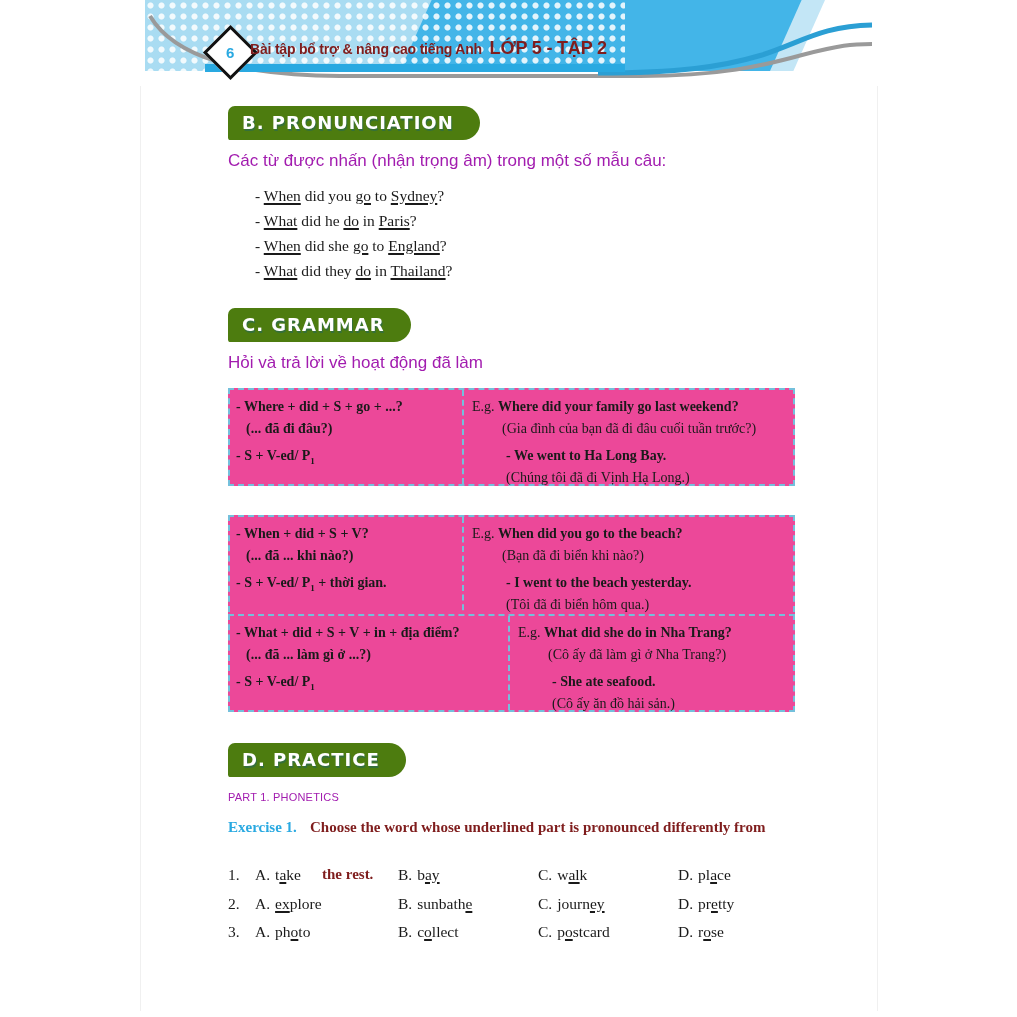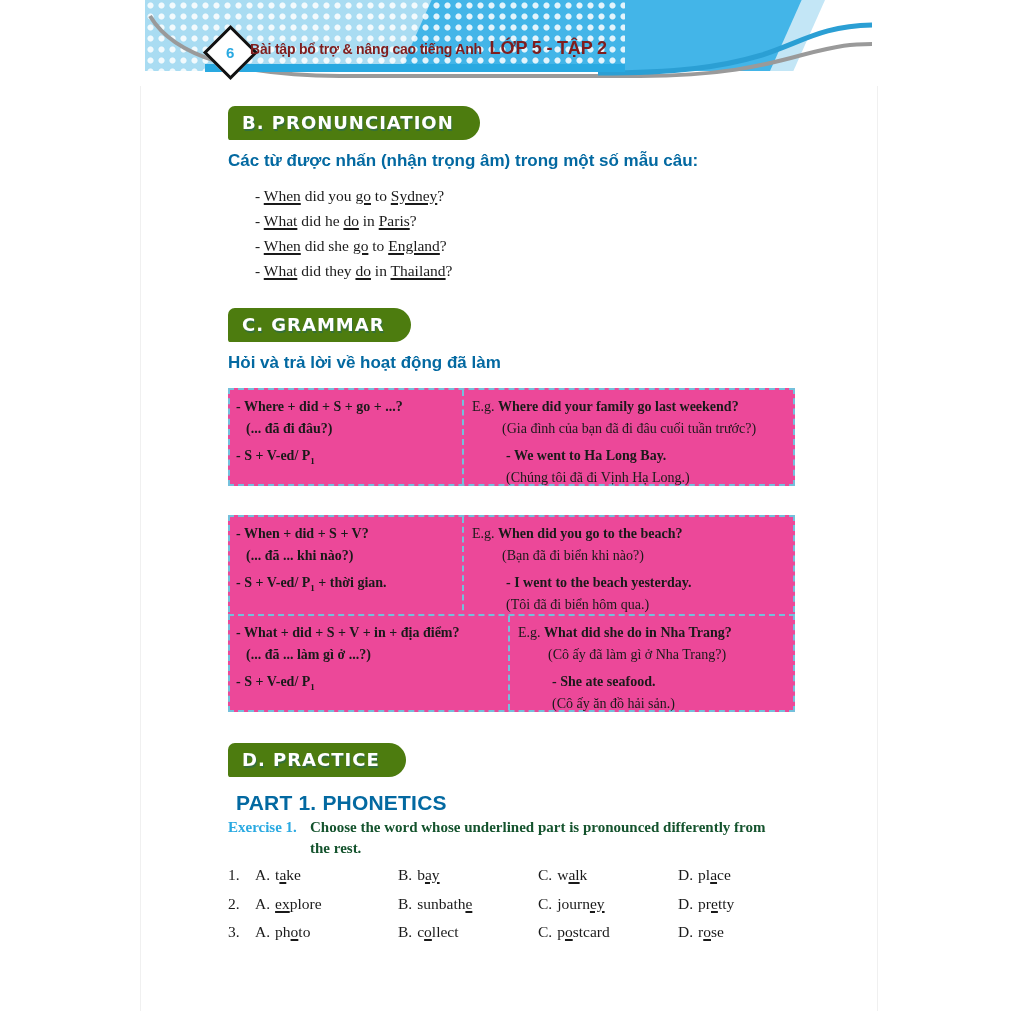--- a/index.html
+++ b/index.html
@@ -28,28 +28,28 @@
   .htitle{position:absolute;left:250px;top:38px;white-space:nowrap;
         font-family:"Liberation Sans",sans-serif;font-weight:bold;color:#7f1d1d;
         font-size:14px;letter-spacing:-0.2px;}
   .htitle .big{font-size:18px;margin-left:4px;}
 
   
   .badge{position:absolute;height:34px;line-height:34px;background:#4d7c0f;color:#fff;
         font-family:"DejaVu Sans","Liberation Sans",sans-serif;font-weight:bold;font-size:18px;
         letter-spacing:1px;padding:0 26px 0 14px;border-radius:8px 20px 20px 3px;
         text-shadow:1px 1.5px 0 rgba(10,90,140,0.35);white-space:nowrap;}
-  .blue-h{position:absolute;font-family:"Liberation Sans",sans-serif;font-weight:bold;
-        font-size:17px;color:#0369a1;white-space:nowrap;}
+  .blue-h{position:absolute;font-family:"Liberation Sans",sans-serif;font-weight:normal;
+        font-size:17px;color:#a21caf;white-space:nowrap;}
   .badge-pron{left:228px;top:106px;}
   .h-pron{left:228px;top:151px;}
   .badge-gram{left:228px;top:308px;}
   .h-gram{left:228px;top:353px;}
   .badge-prac{left:228px;top:743px;}
-  .h-part{left:236px;top:791px;font-size:21px;letter-spacing:0.2px;text-align:center;}
+  .h-part{left:228px;top:791px;font-size:11px;letter-spacing:0.2px;text-align:center;}
 
   
   .sentence-list{position:absolute;left:255px;top:183px;font-size:15.5px;line-height:25px;}
   .u{text-decoration:underline;text-decoration-thickness:1.5px;text-underline-offset:2px;}
   .b{font-weight:bold;}
   .i{}
   .sub{font-size:9px;vertical-align:-4px;}
 
   
   .gboxes{position:absolute;left:228px;top:388px;width:567px;height:330px;}
@@ -62,23 +62,23 @@
   .gbox3 .gleft{width:268px;}
   .gright{flex:1;padding:6px 4px 4px 8px;}
   .gline{line-height:22px;white-space:nowrap;}
   .gline.ind1{padding-left:10px;}
   .gright .gline.ind1{padding-left:30px;}
   .gright .gline.ind2{padding-left:34px;}
   .gline.mt{margin-top:5px;}
 
   
   .ex-label{position:absolute;left:228px;top:819px;font-weight:bold;color:#29a9e1;font-size:15px;}
-  .ex-line{position:absolute;left:310px;font-weight:bold;color:#14532d;font-size:15px;white-space:nowrap;}
+  .ex-line{position:absolute;left:310px;font-weight:bold;color:#7f1d1d;font-size:15px;white-space:nowrap;}
   .ex-line1{top:819px;}
-  .ex-line2{top:840px;}
+  .ex-line2{top:866px;margin-left:12px;}
   .prows{position:absolute;left:228px;top:861px;width:570px;font-size:15.5px;}
   .prow{display:grid;grid-template-columns:27px 143px 140px 140px 1fr;line-height:28.5px;}
   .popt .lab{margin-right:5px;}
 </style>
 </head>
 <body>
 
 <div class="page">
   <div class="page-edge left"></div>
   <div class="page-edge right"></div>

